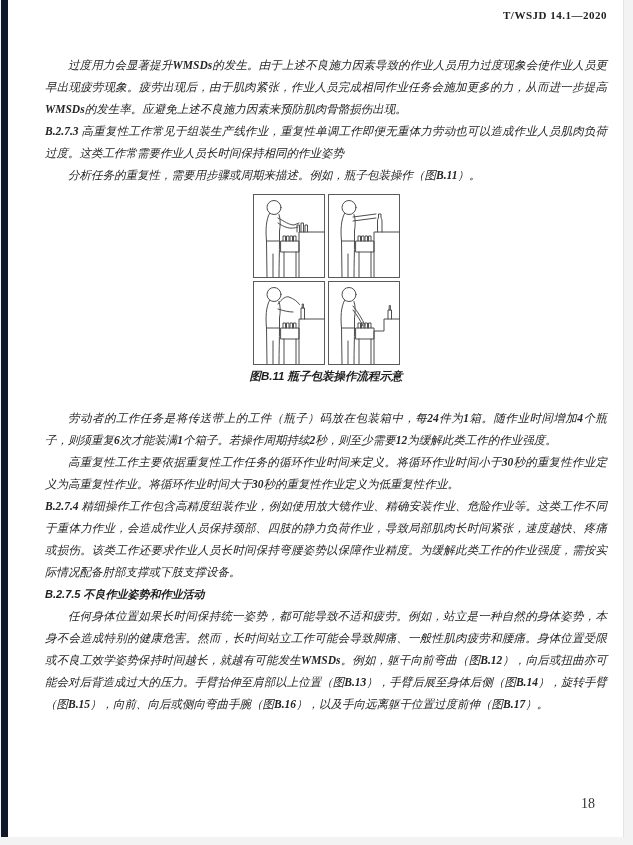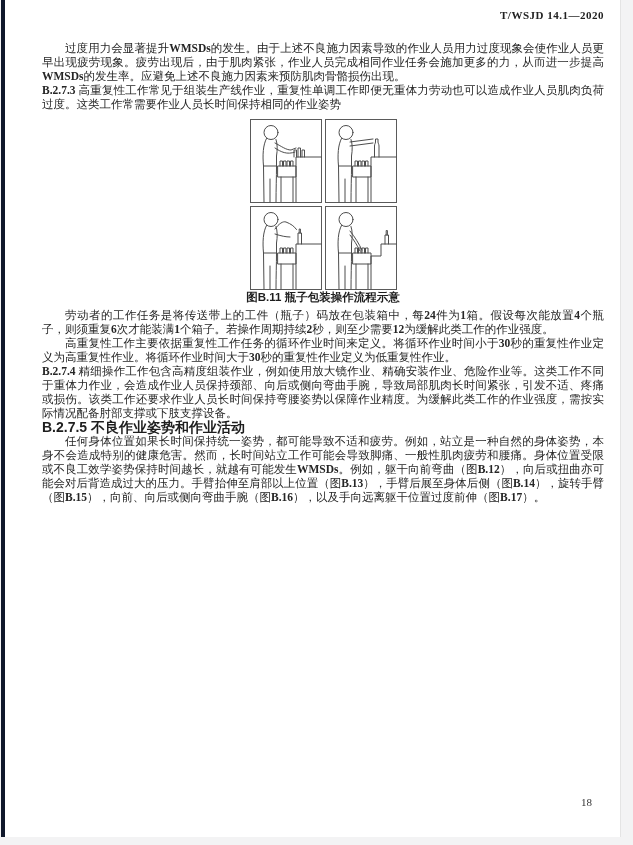--- a/index.html
+++ b/index.html
@@ -4,73 +4,75 @@
 <style>
   html,body{margin:0;padding:0;}
   body{
     width:633px;height:845px;overflow:hidden;position:relative;
     background:#f3f3f4;
     font-family:"Liberation Serif","DejaVu Serif",serif;
   }
   .page{
     position:absolute;left:1px;top:0;width:615px;height:837px;
     background:#ffffff;
-    border-left:4px solid #0f172a;border-right:1px solid #e4e4e4;
+    border-left:7px solid #0f172a;border-right:1px solid #e4e4e4;
   }
   .header-right{
     position:absolute;top:9px;right:16px;
     font-weight:bold;font-size:11px;letter-spacing:.5px;color:#222;
   }
   .content{
-    position:absolute;top:41px;left:37px;width:562px;
-    font-size:11.5px;line-height:14px;color:#262626;
+    position:absolute;top:54px;left:37px;width:562px;
+    font-size:11.5px;line-height:22px;color:#262626;
     text-align:justify;
+    font-style:italic;
   }
   .content p{margin:0;}
   p.indent{text-indent:2em;}
   p.clause{text-indent:0;}
   .b{font-weight:bold;}
   .sec-heading{
     margin:14px 0 14px 0;
     font-family:"Liberation Sans","DejaVu Sans",sans-serif;
-    font-weight:bold;font-size:14px;color:#1e1e1e;text-indent:0;
+    font-weight:bold;font-size:11px;color:#1e1e1e;text-indent:0;
   }
-  .figure-wrap{margin:8px 0 4px 0;}
+  .figure-wrap{margin:8px 0 20px 0;}
   .panel-grid{
     display:grid;grid-template-columns:72px 72px;grid-auto-rows:84px;
     gap:3px;width:147px;margin:0 auto;
   }
   .panel-grid svg{display:block;}
   .fig-caption{
     margin-top:9px;text-align:center;
     font-family:"Liberation Sans","DejaVu Sans",sans-serif;
     font-weight:bold;font-size:11.5px;color:#1e1e1e;text-indent:0;
   }
   .page-number{
     position:absolute;top:796px;right:28px;
-    font-size:11px;color:#333;
+    font-size:14px;color:#333;
   }
   .ln{stroke:#4d4d4d;stroke-width:1;fill:none;stroke-linecap:round;stroke-linejoin:round;}
   .frame{stroke:#5a5a5a;stroke-width:1;fill:none;}
 </style>
 </head>
 <body>
 
 <div class="page">
 
   <div class="header-right">
     <span>T/WSJD 14.1—2020</span>
   </div>
 
   <div class="content">
 
     <p class="indent"><span>过度用力会显著提升</span><span class="b">WMSDs</span><span>的发生。由于上述不良施力因素导致的作业人员用力过度现象会使作业人员更早出现疲劳现象。疲劳出现后，由于肌肉紧张，作业人员完成相同作业任务会施加更多的力，从而进一步提高</span><span class="b">WMSDs</span><span>的发生率。应避免上述不良施力因素来预防肌肉骨骼损伤出现。</span></p>
 
     <p class="clause"><span class="b">B.2.7.3</span><span> 高重复性工作常见于组装生产线作业，重复性单调工作即便无重体力劳动也可以造成作业人员肌肉负荷过度。这类工作常需要作业人员长时间保持相同的作业姿势</span></p>
 
+    <p class="indent"><span>分析任务的重复性，需要用步骤或周期来描述。例如，瓶子包装操作（图</span><span class="b">B.11</span><span>）。</span></p>
 
     <div class="figure-wrap">
       <div class="panel-grid">
 
         <svg width="72" height="84" viewBox="0 0 72 84" aria-label="作业人员从箱中抓取瓶子">
           <rect class="frame" x="0.5" y="0.5" width="71" height="83"></rect>
           <path class="ln" d="M46 83 V38 H71.5"></path>
           <path class="ln" d="M28 47 H46 V58 H28 Z"></path>
           <path class="ln" d="M30 47 V42 H32.5 V47 M33.5 47 V42 H36 V47 M37 47 V42 H39.5 V47 M40.5 47 V42 H43 V47"></path>
           <path class="ln" d="M31 58 V83 M43 58 V83"></path>
@@ -113,26 +115,26 @@
           <circle class="ln" cx="21" cy="13.5" r="7"></circle>
           <path class="ln" d="M16.5 19.5 C13 26 12.5 36 13.5 47 L14 83 M26 20.5 C27.5 25 27.5 31 26.5 37 L26.5 47 C26.5 58 26 70 26 83 M13.5 47 H26.5 M20 60 V83"></path>
           <path class="ln" d="M25 25 C30 31 34 38 37 44 M25 29 C29 34 32 39 35 45"></path>
           <path class="ln" d="M60 38 V29 H63.5 V38 M61.2 29 V24.5 H62.4 V29"></path>
         </svg>
 
       </div>
       <p class="fig-caption"><span>图</span><span class="b">B.11</span><span>  瓶子包装操作流程示意</span></p>
     </div>
 
-    <p class="indent"><span>劳动者的工作任务是将传送带上的工件（瓶子）码放在包装箱中，每</span><span class="b">24</span><span>件为</span><span class="b">1</span><span>箱。假设每次能放置</span><span class="b">4</span><span>个瓶子，则须重复</span><span class="b">6</span><span>次才能装满</span><span class="b">1</span><span>个箱子。若操作周期持续</span><span class="b">2</span><span>秒，则至少需要</span><span class="b">12</span><span>为缓解此类工作的作业强度。</span></p>
+    <p class="indent"><span>劳动者的工作任务是将传送带上的工件（瓶子）码放在包装箱中，每</span><span class="b">24</span><span>件为</span><span class="b">1</span><span>箱。随作业时间增加</span><span class="b">4</span><span>个瓶子，则须重复</span><span class="b">6</span><span>次才能装满</span><span class="b">1</span><span>个箱子。若操作周期持续</span><span class="b">2</span><span>秒，则至少需要</span><span class="b">12</span><span>为缓解此类工作的作业强度。</span></p>
 
 
     <p class="indent"><span>高重复性工作主要依据重复性工作任务的循环作业时间来定义。将循环作业时间小于</span><span class="b">30</span><span>秒的重复性作业定义为高重复性作业。将循环作业时间大于</span><span class="b">30</span><span>秒的重复性作业定义为低重复性作业。</span></p>
 
-    <p class="clause"><span class="b">B.2.7.4</span><span> 精细操作工作包含高精度组装作业，例如使用放大镜作业、精确安装作业、危险作业等。这类工作不同于重体力作业，会造成作业人员保持颈部、向后或侧向弯曲手腕，导致局部肌肉长时间紧张，引发不适、疼痛或损伤。该类工作还要求作业人员长时间保持弯腰姿势以保障作业精度。为缓解此类工作的作业强度，需按实际情况配备肘部支撑或下肢支撑设备。</span></p>
+    <p class="clause"><span class="b">B.2.7.4</span><span> 精细操作工作包含高精度组装作业，例如使用放大镜作业、精确安装作业、危险作业等。这类工作不同于重体力作业，会造成作业人员保持颈部、四肢的静力负荷作业，导致局部肌肉长时间紧张，速度越快、疼痛或损伤。该类工作还要求作业人员长时间保持弯腰姿势以保障作业精度。为缓解此类工作的作业强度，需按实际情况配备肘部支撑或下肢支撑设备。</span></p>
 
     <p class="sec-heading"><span class="b">B.2.7.5</span><span class="b"> 不良作业姿势和作业活动</span></p>
 
     <p class="indent"><span>任何身体位置如果长时间保持统一姿势，都可能导致不适和疲劳。例如，站立是一种自然的身体姿势，本身不会造成特别的健康危害。然而，长时间站立工作可能会导致脚痛、一般性肌肉疲劳和腰痛。身体位置受限或不良工效学姿势保持时间越长，就越有可能发生</span><span class="b">WMSDs</span><span>。例如，躯干向前弯曲（图</span><span class="b">B.12</span><span>），向后或扭曲亦可能会对后背造成过大的压力。手臂抬伸至肩部以上位置（图</span><span class="b">B.13</span><span>），手臂后展至身体后侧（图</span><span class="b">B.14</span><span>），旋转手臂（图</span><span class="b">B.15</span><span>），向前、向后或侧向弯曲手腕（图</span><span class="b">B.16</span><span>），以及手向远离躯干位置过度前伸（图</span><span class="b">B.17</span><span>）。</span></p>
 
   </div>
 
   <div class="page-number">18</div>
 
 </div>

